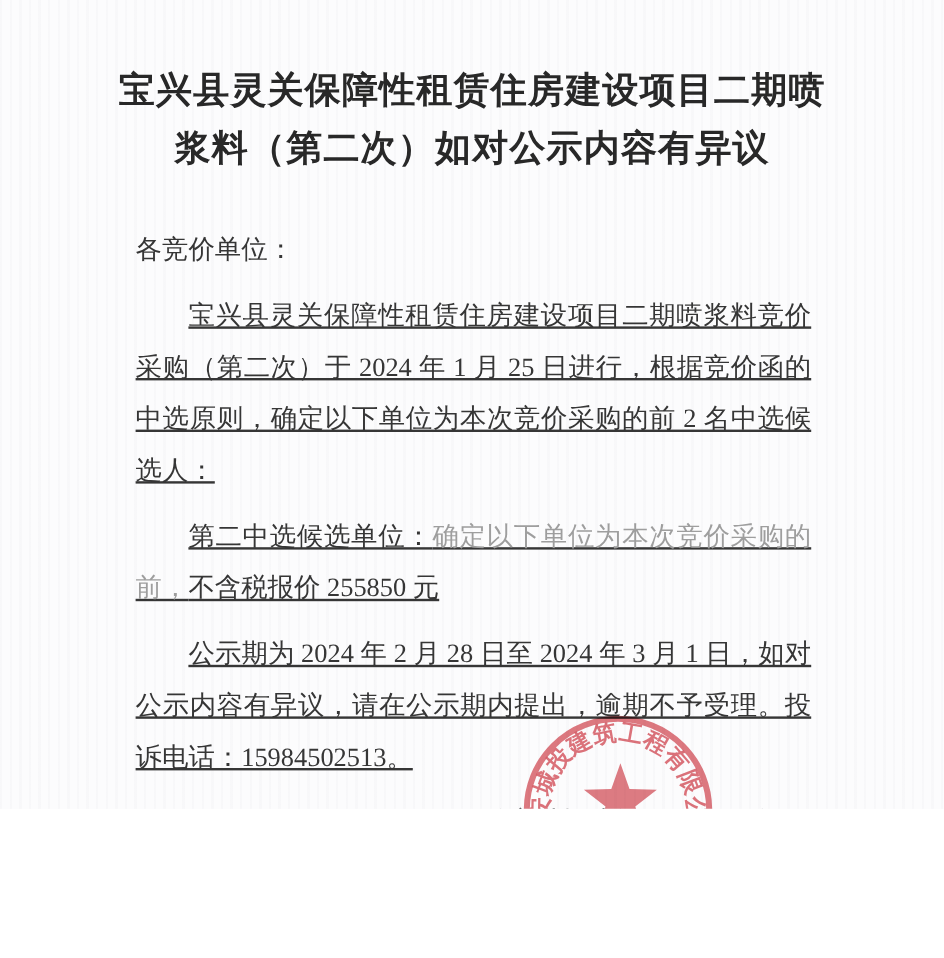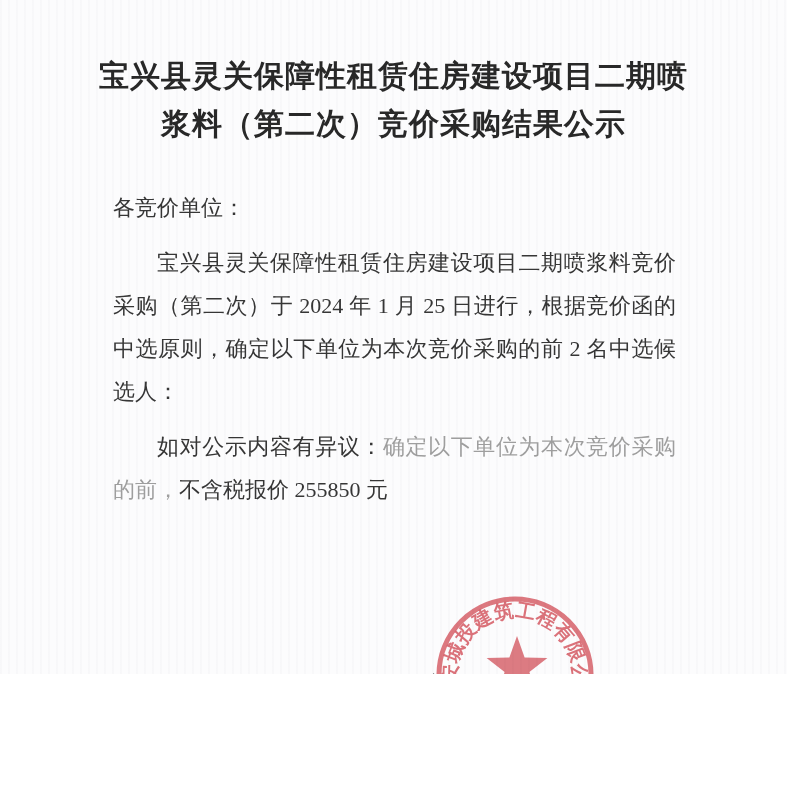--- a/index.html
+++ b/index.html
@@ -26,21 +26,21 @@
     color:#282828;
   }
   .body-text{
     margin:38px 99px 0 101px;
     font-size:22px;
     line-height:43px;
     text-align:justify;
     color:#363636;
   }
   .body-text p{margin:12px;}
-  .body-text p.indent{text-indent:2em;}
+  .body-text p.indent{text-indent:2em;text-decoration:underline;}
   .muted{color:#9e9e9e;}
   .signature{
     position:absolute;
     left:401px;top:664px;
     width:266px;
     text-align:center;
     font-size:22px;
     line-height:42px;
     color:#363636;
     z-index:1;
@@ -60,27 +60,28 @@
   .seal .arc-company{font-size:19.5px;letter-spacing:0.5px;}
   .seal .arc-number{font-size:9.5px;letter-spacing:2.8px;}
 </style>
 </head>
 <body>
 
 <div class="page">
 
   <h1 class="title">
     <span>宝兴县灵关保障性租赁住房建设项目二期喷</span><br>
-    <span>浆料（第二次）竞价采购结果公示</span>
+    <span>浆料（第二次）如对公示内容有异议</span>
   </h1>
 
   <div class="body-text" id="body-paragraphs">
       <p class=""><span>各竞价单位：</span></p>
       <p class="indent"><span>宝兴县灵关保障性租赁住房建设项目二期喷浆料竞价采购（第二次）于 2024 年 1 月 25 日进行，根据竞价函的中选原则，确定以下单位为本次竞价采购的前 2 名中选候选人：</span></p>
-      <p class="indent"><span>如对公示内容有异议：</span><span class="muted">确定以下单位为本次竞价采购的前，</span><span>不含税报价 255850 元</span></p>
+      <p class="indent"><span>第二中选候选单位：</span><span class="muted">确定以下单位为本次竞价采购的前，</span><span>不含税报价 255850 元</span></p>
+      <p class="indent"><span>公示期为 2024 年 2 月 28 日至 2024 年 3 月 1 日，如对公示内容有异议，请在公示期内提出，逾期不予受理。投诉电话：15984502513。</span></p>
     </div>
 
   <div class="signature">
     <div>雅安城投建筑工程有限公司</div>
     <div>2024 年 2 月 32 日</div>
   </div>
 
   <svg class="seal" viewBox="0 0 172 172">
     <defs>
       <path id="arcTop" d="M 38.5 119.3 A 58 58 0 1 1 133.5 119.3"></path>

